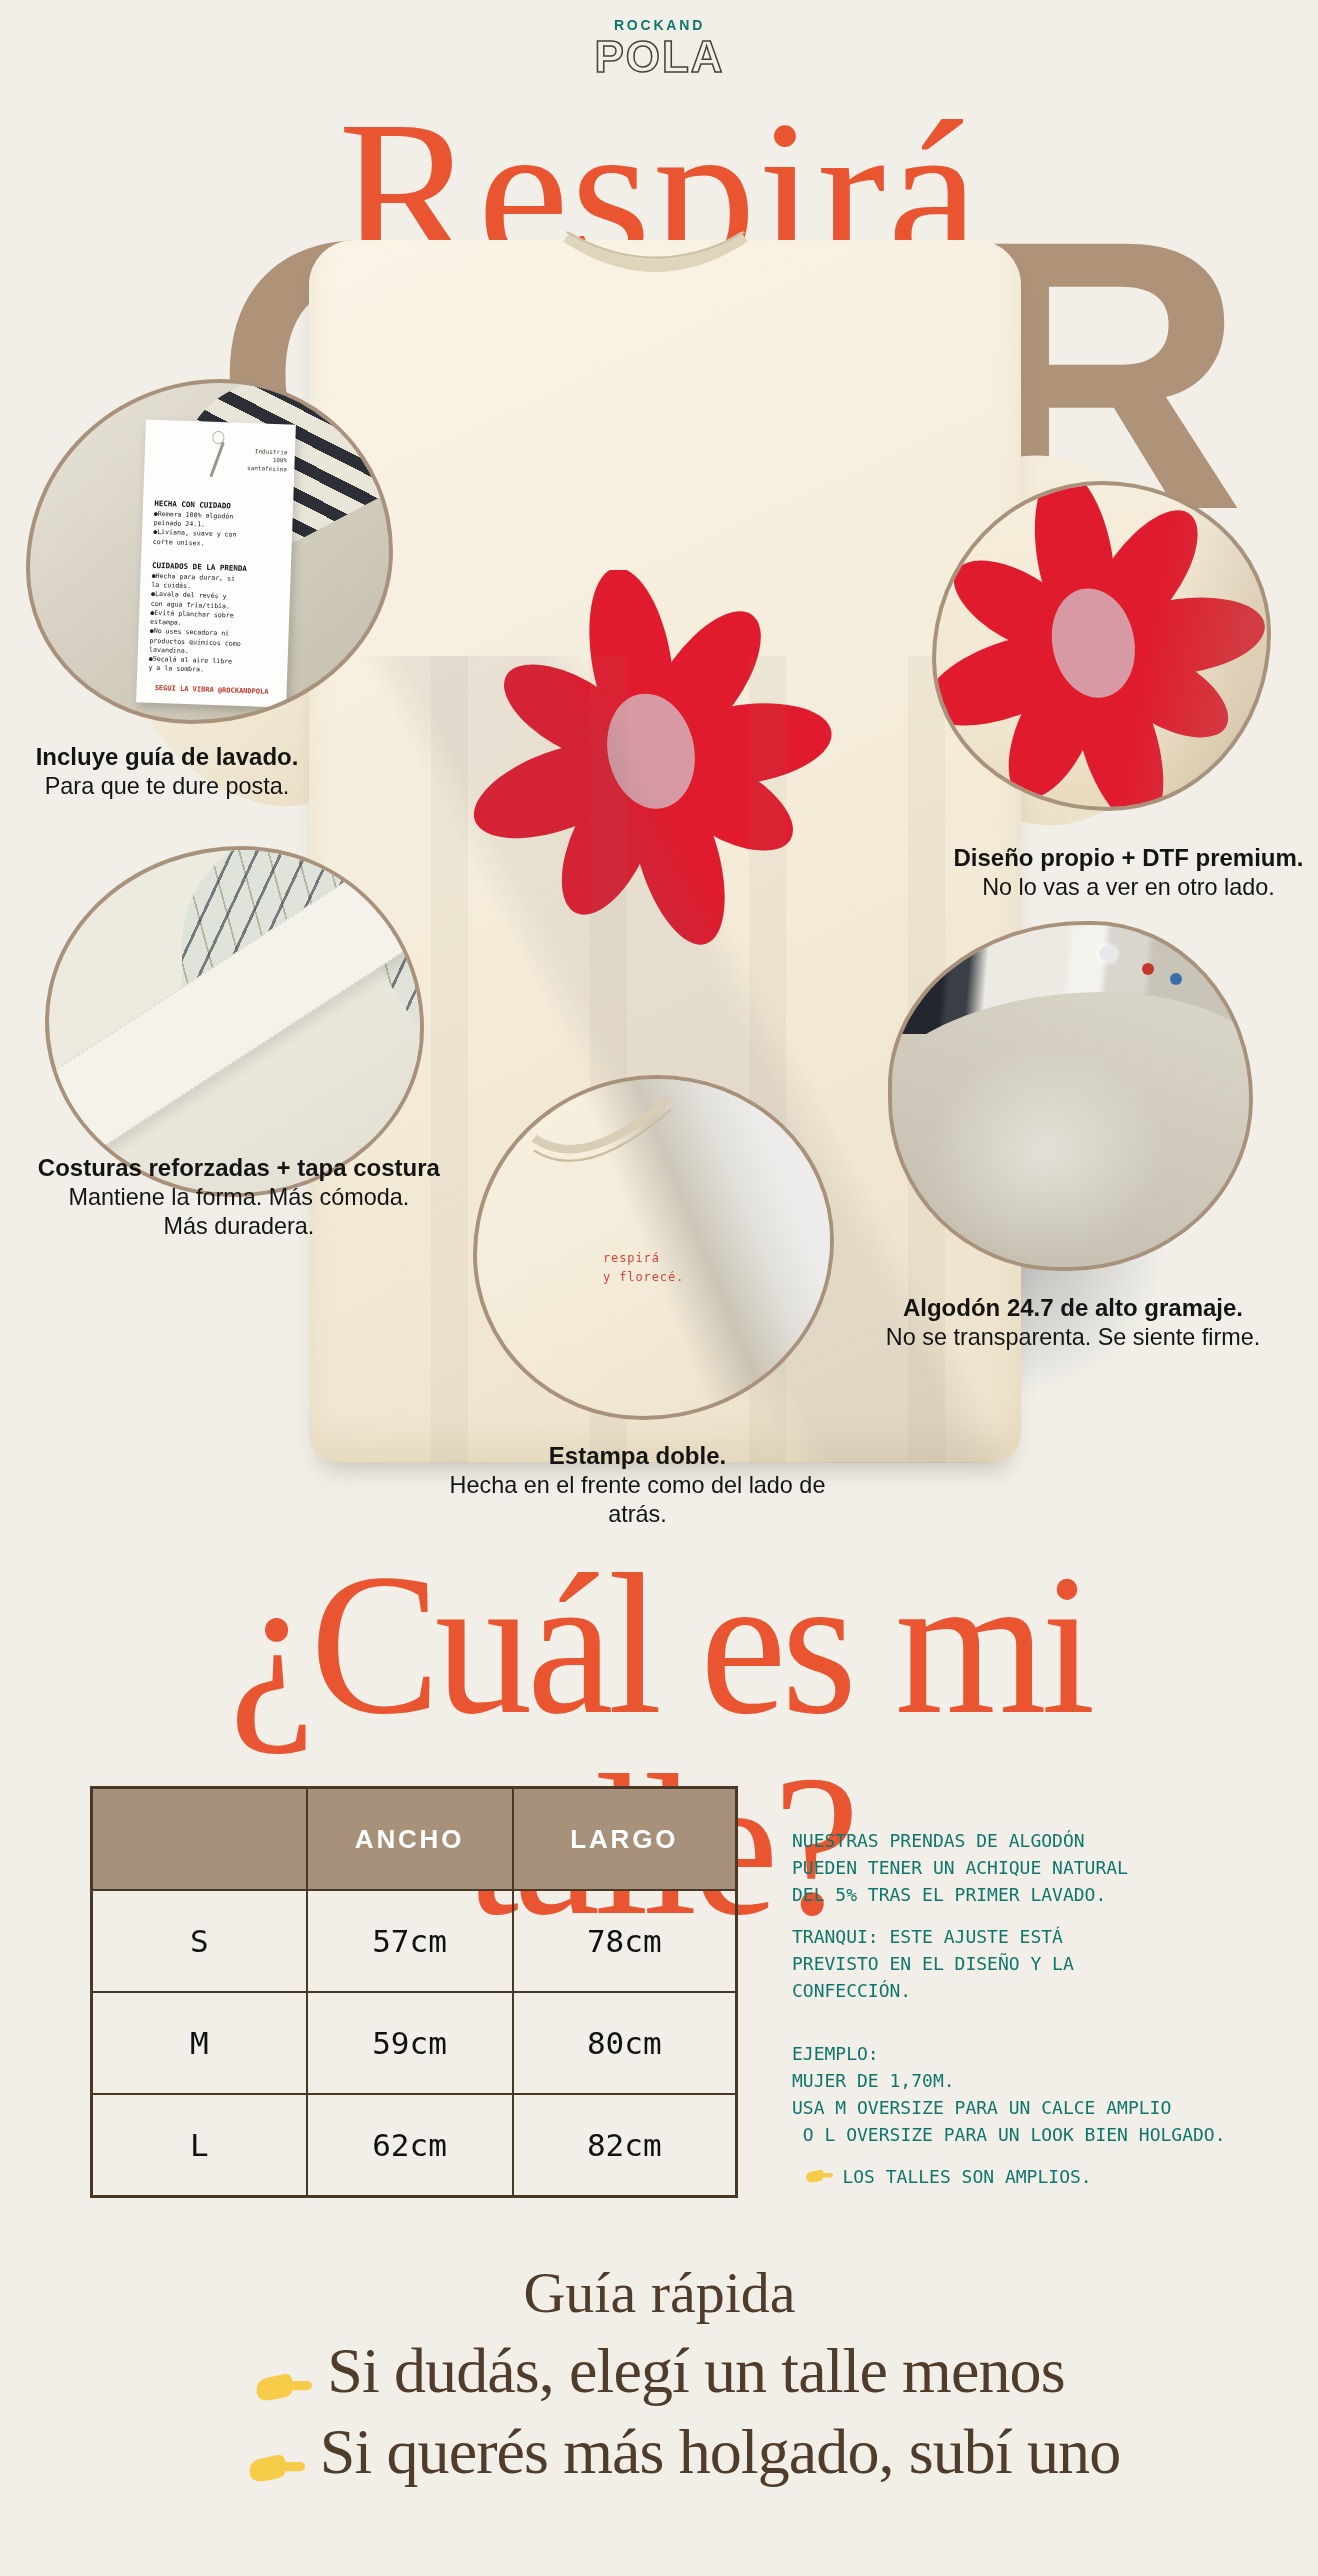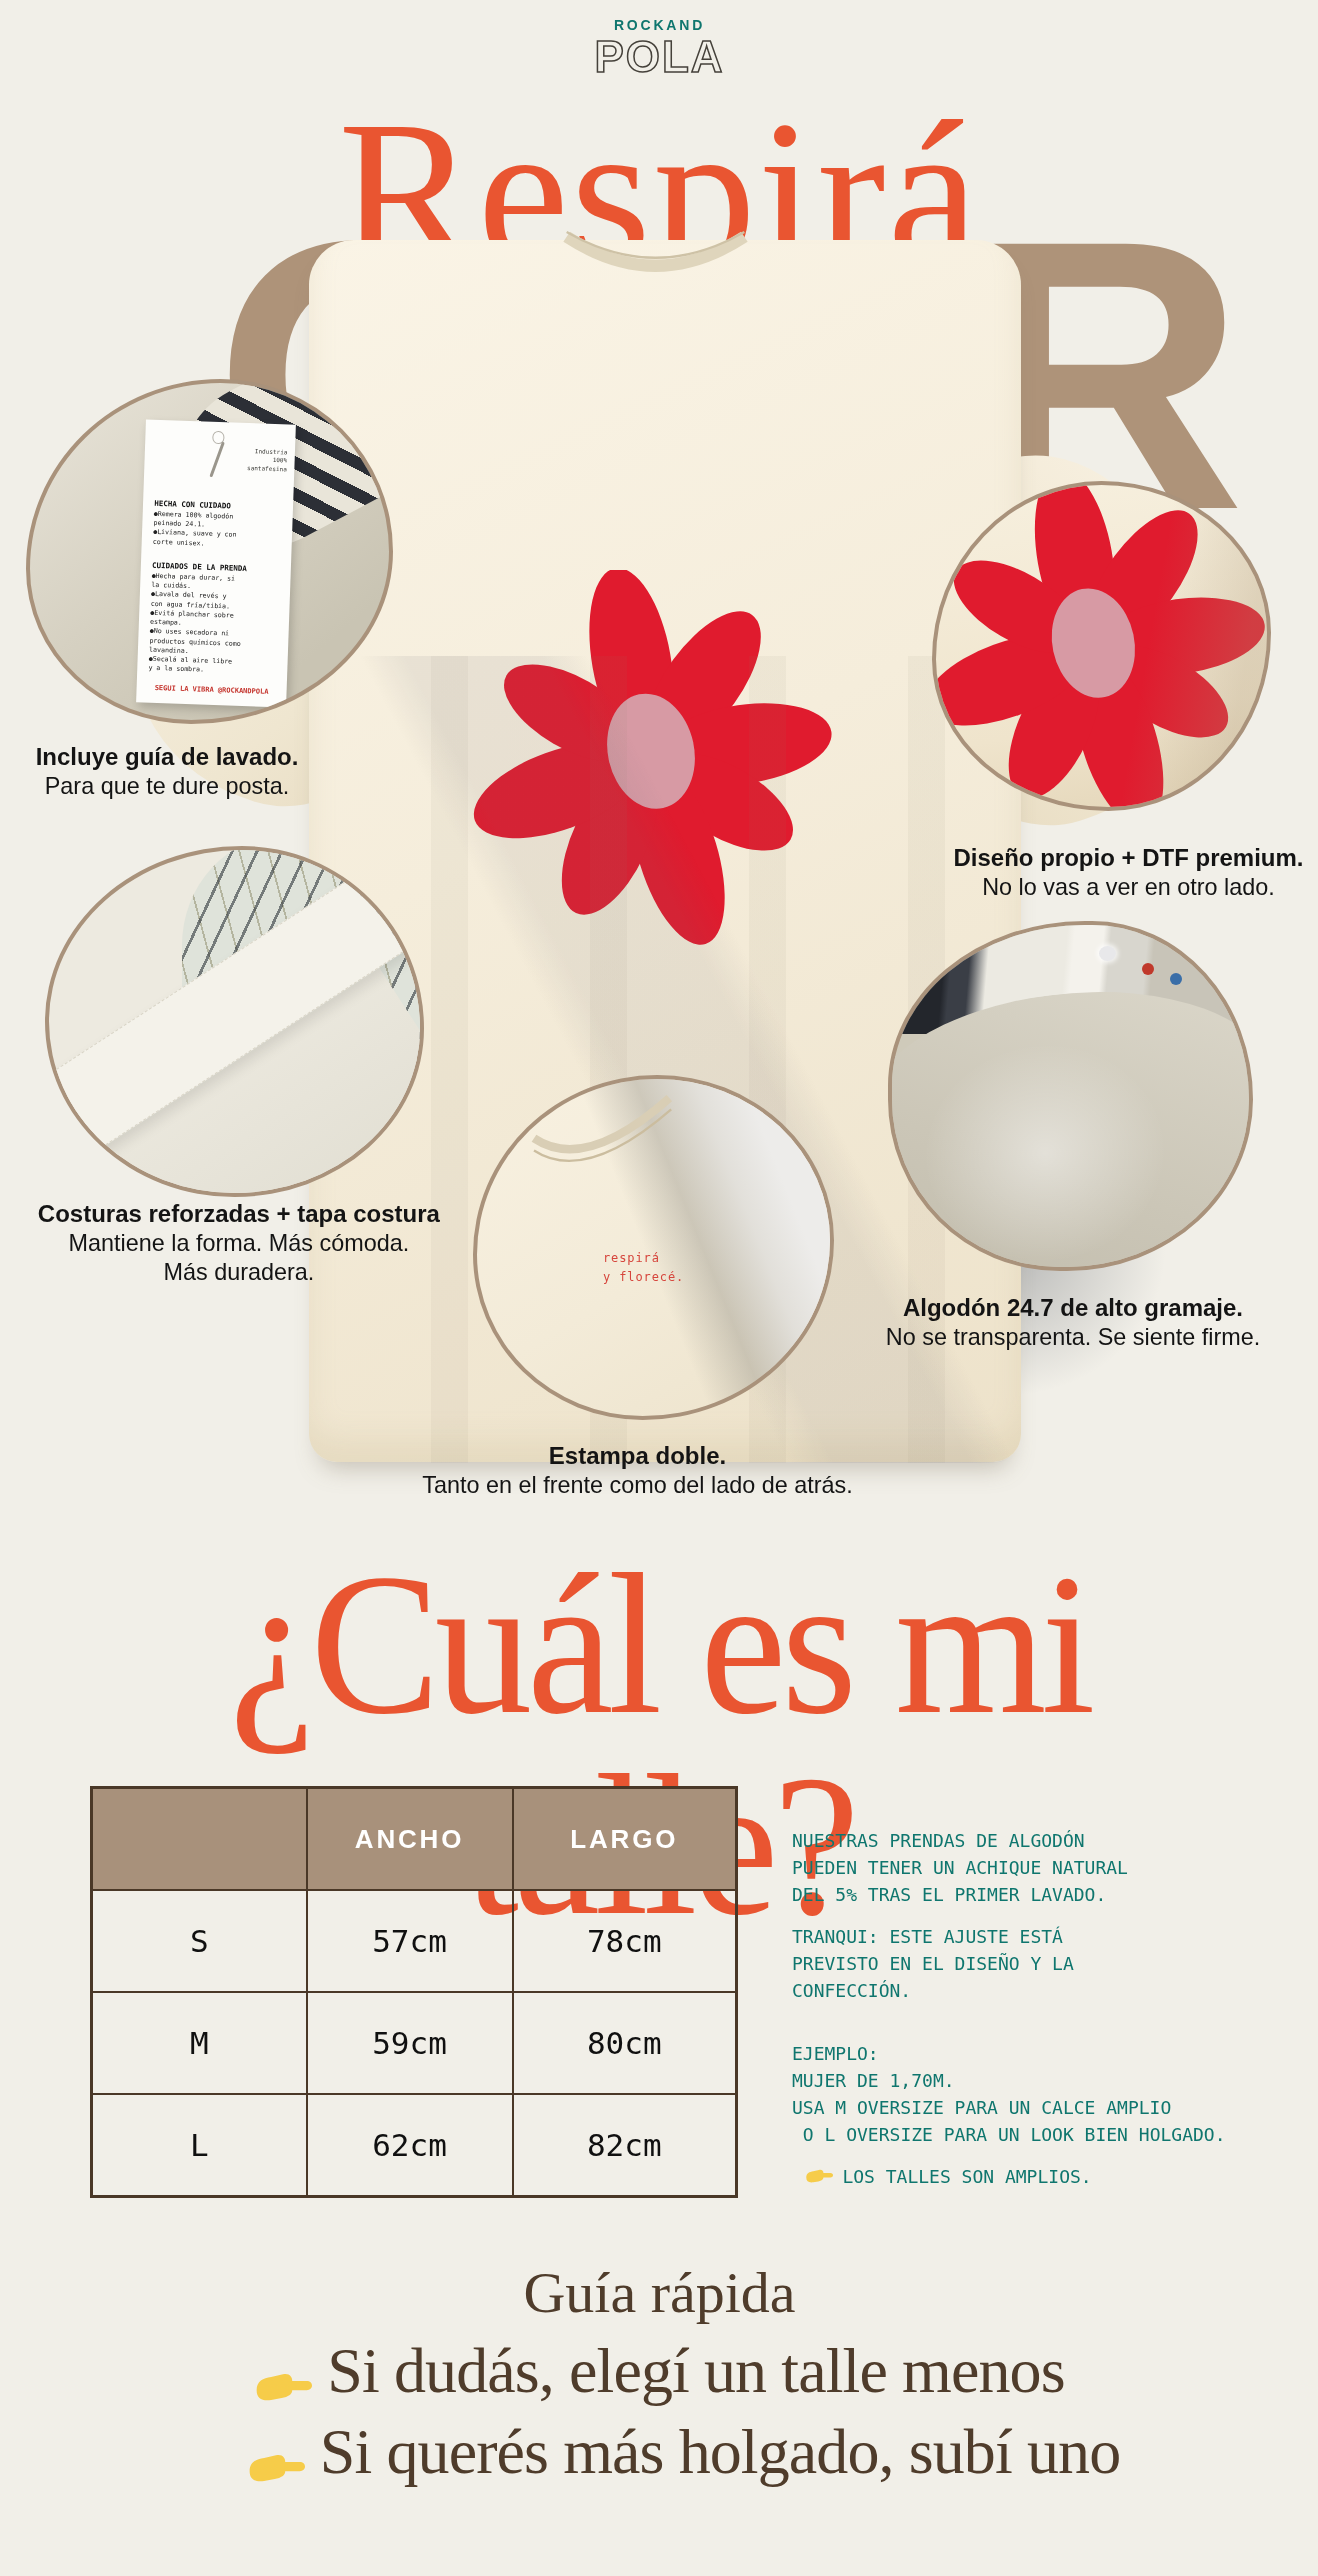--- a/index.html
+++ b/index.html
@@ -158,21 +158,21 @@
     left:126px;top:170px;font-family:"DejaVu Sans Mono",monospace;
     font-size:12px;line-height:1.6;letter-spacing:0.9px;color:#D6453C;z-index:2;
   }
 
   
   .caption{z-index:5;text-align:center;line-height:1.25;color:#141414;}
   .caption .b{font-weight:700;font-size:24px;}
   .caption .r{font-size:23.4px;}
   .cap-lavado{left:17px;top:742px;width:300px;}
   .cap-diseno{left:946px;top:843px;width:365px;}
-  .cap-costuras{left:23.4px;top:1199px;width:431px;}
+  .cap-costuras{left:23.4px;top:1153px;width:431px;}
   .cap-algodon{left:848px;top:1293px;width:450px;}
   .cap-estampa{left:422px;top:1441px;width:431px;}
 
   
   .size-title{
     top:1544px;left:0;width:1319px;text-align:center;z-index:2;
     font-family:"Liberation Serif",serif;font-size:201px;line-height:1;
     color:#E95531;letter-spacing:-5.6px;transform:scaleX(.97);
   }
   table.sizes{
@@ -328,21 +328,21 @@
   <div class="b">Costuras reforzadas + tapa costura</div>
   <div class="r pre">Mantiene la forma. Más cómoda.
 Más duradera.</div>
 </div>
 <div class="abs caption cap-algodon">
   <div class="b">Algodón 24.7 de alto gramaje.</div>
   <div class="r pre">No se transparenta. Se siente firme.</div>
 </div>
 <div class="abs caption cap-estampa">
   <div class="b">Estampa doble.</div>
-  <div class="r pre">Tanto en el frente como del lado de atrás.</div>
+  <div class="r pre">Hecha en el frente como del lado de atrás.</div>
 </div>
 
 <div class="abs size-title">¿Cuál es mi talle?</div>
 
 <table class="sizes">
   <colgroup>
       <col class="col-size">
       <col class="col-ancho">
       <col class="col-largo">
     </colgroup>

